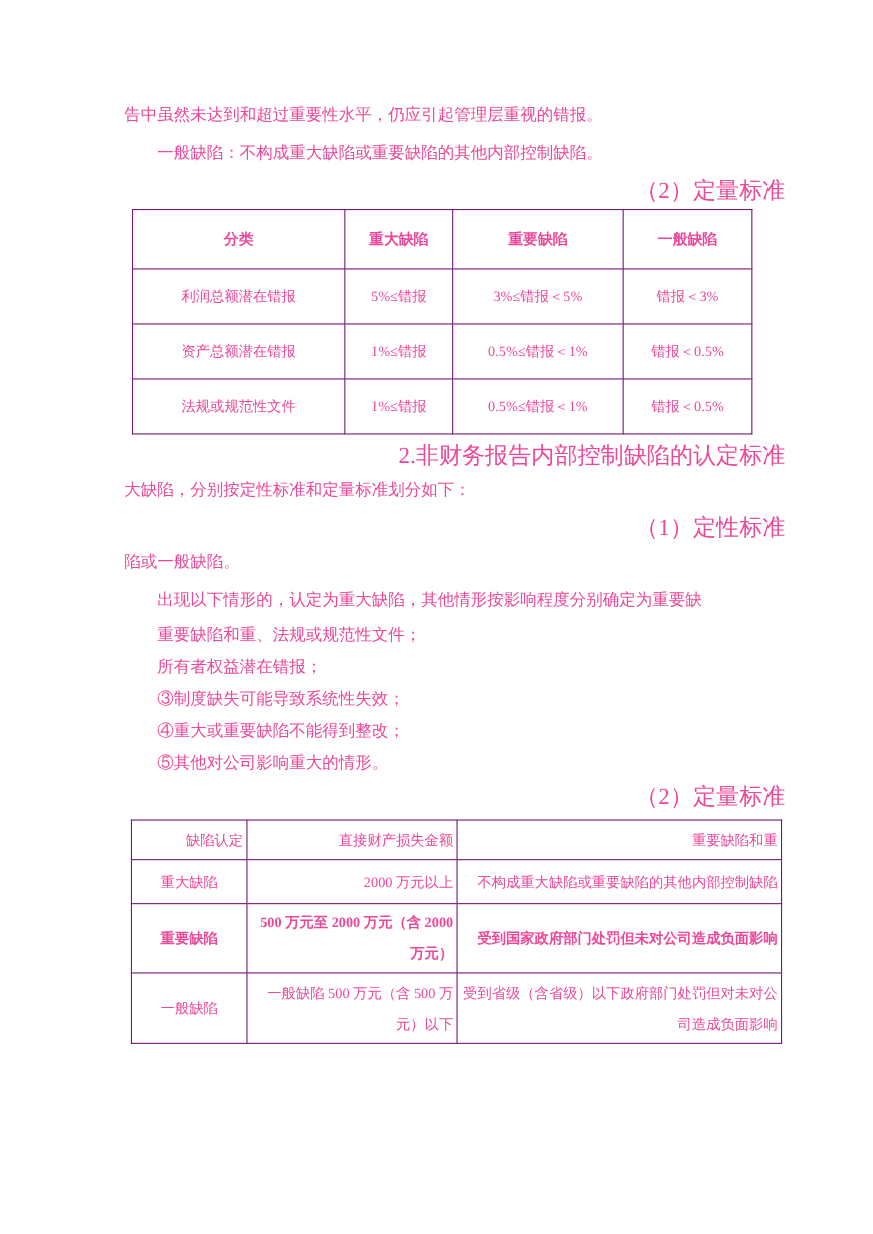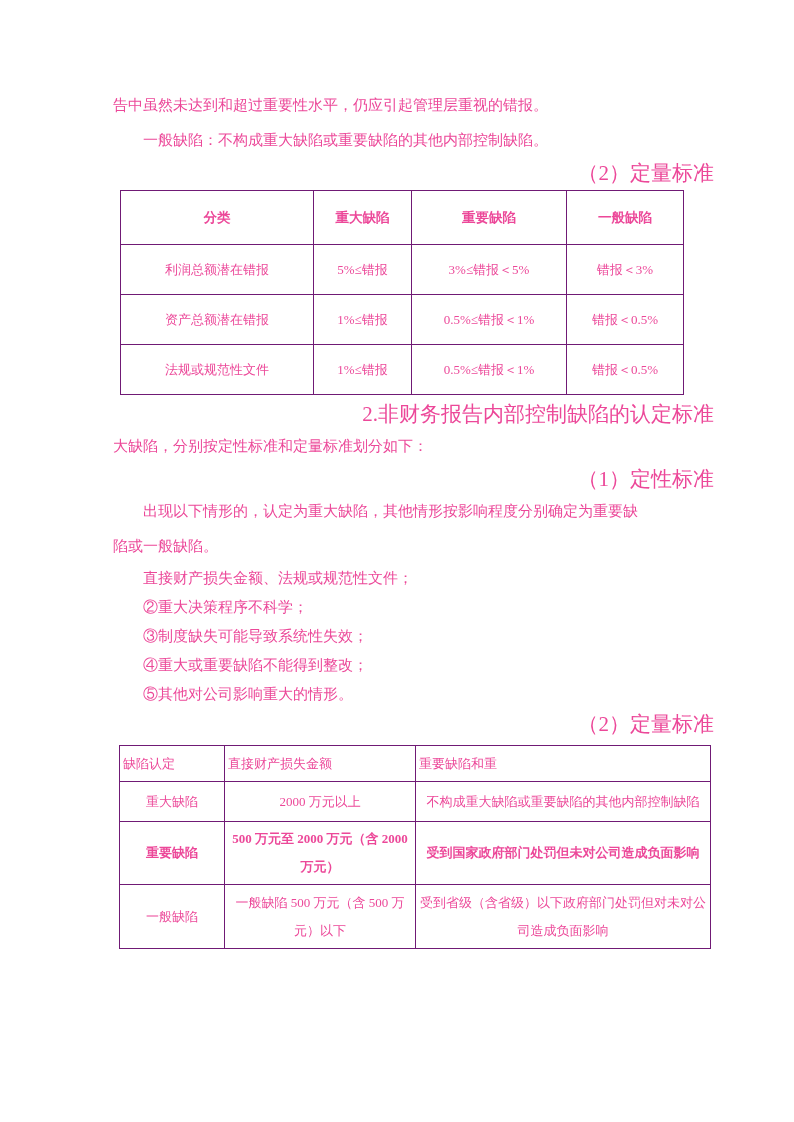--- a/index.html
+++ b/index.html
@@ -19,24 +19,24 @@
   .listline { font-size:15px; line-height:29px; text-indent:2em; white-space:nowrap; }
 
   table { border-collapse:collapse; table-layout:fixed; }
   td, th { border:1px solid #701a75; font-size:13px; vertical-align:middle; padding:2px 3px; box-sizing:border-box; }
 
   .t1 { width:563px; margin-left:7px; margin-top:2px; }
   .t1 th { font-weight:bold; text-align:center; height:54px; font-size:13.5px; }
   .t1 td { text-align:center; height:50px; }
 
   .t2 { width:591px; margin-left:6px; margin-top:6px; }
-  .t2 th { font-weight:normal; text-align:left; height:36px;margin-top:11px; }
+  .t2 th { font-weight:normal; text-align:right; height:36px;margin-top:11px; }
   .t2 td { line-height:28px; }
   .t2 td.c { text-align:center; }
-  .t2 td.l { text-align:center; }
+  .t2 td.l { text-align:right; }
   .t2 tr.r1 td { height:40px; }
   .t2 tr.r2 td { height:63px;font-weight:bold; }
   .t2 tr.r3 td { height:64px; }
   .s2head { margin-top:4px; }
 </style>
 </head>
 <body>
 
 <div class="page">
 
@@ -77,25 +77,25 @@
       <td>0.5%≤错报＜1%</td>
       <td>错报＜0.5%</td>
     </tr>
   </tbody>
     </table>
 
   <div class="heading s2head">2.非财务报告内部控制缺陷的认定标准</div>
   <div class="bodyline">大缺陷，分别按定性标准和定量标准划分如下：</div>
 
   <div class="heading">（1）定性标准</div>
+  <div class="bodyline">陷或一般缺陷。</div>
   <div class="bodyline indent">出现以下情形的，认定为重大缺陷，其他情形按影响程度分别确定为重要缺</div>
-  <div class="bodyline">陷或一般缺陷。</div>
 
-  <div class="listline">直接财产损失金额、法规或规范性文件；</div>
-  <div class="listline">②重大决策程序不科学；</div>
+  <div class="listline">重要缺陷和重、法规或规范性文件；</div>
+  <div class="listline">所有者权益潜在错报；</div>
   <div class="listline">③制度缺失可能导致系统性失效；</div>
   <div class="listline">④重大或重要缺陷不能得到整改；</div>
   <div class="listline">⑤其他对公司影响重大的情形。</div>
 
   <div class="heading">（2）定量标准</div>
 
   <table class="t2">
     <colgroup>
       <col style="width:105px">
         <col style="width:191px">

